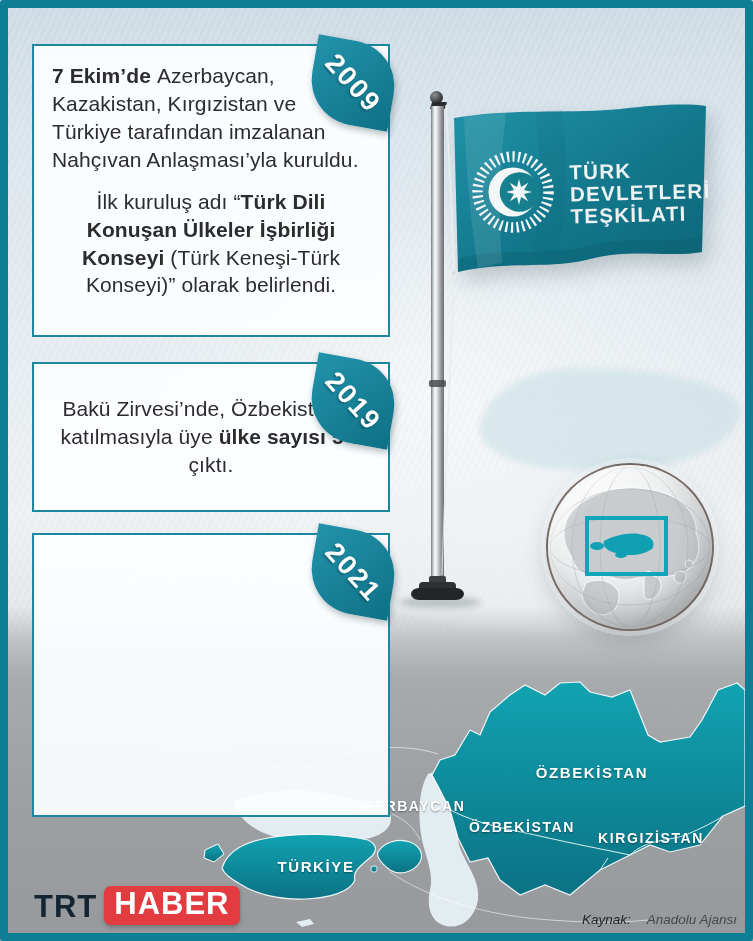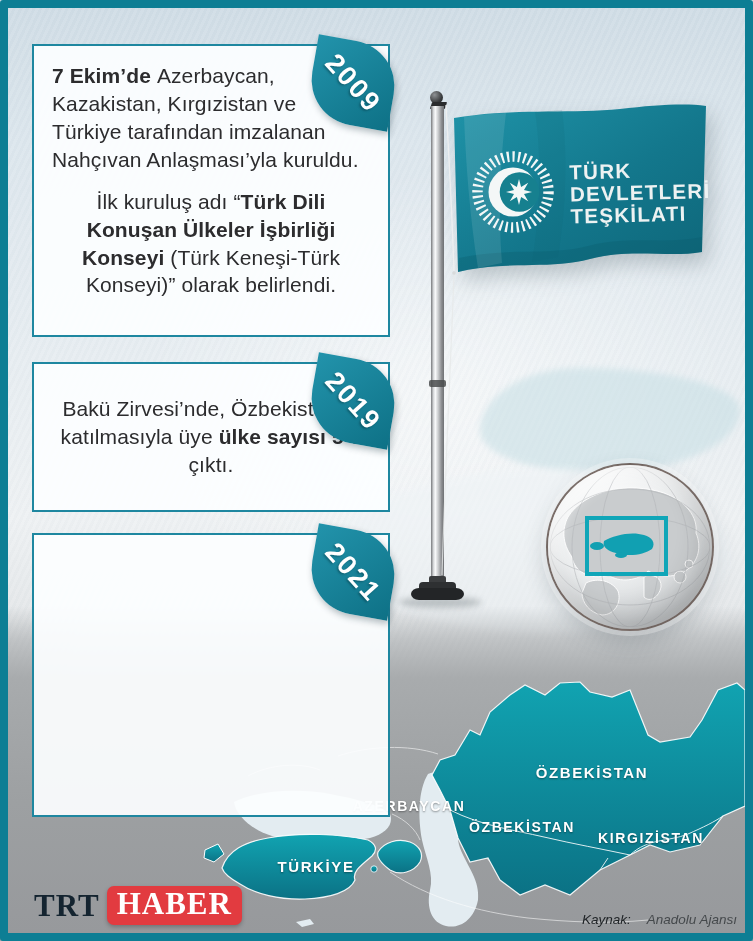--- a/index.html
+++ b/index.html
@@ -67,21 +67,21 @@
   .box2{top:362px;height:150px;display:flex;flex-direction:column;justify-content:center;}
   .box3{top:533px;height:284px;}
   .badge{position:absolute;top:-5px;right:-7px;width:84px;height:84px;z-index:10;
     background:linear-gradient(135deg,#2293ab,#0e7186);border-radius:0 46px 0 46px;
     transform:rotate(10deg);display:flex;align-items:center;justify-content:center;
     box-shadow:2px 3px 7px rgba(0,30,40,.3);}
   .badge span{transform:rotate(38deg);font-weight:700;font-size:27px;color:#fff;letter-spacing:2px;
     text-shadow:0 2px 2px rgba(0,40,50,.35);}
 
   
-  .logo{position:absolute;left:34px;top:886px;z-index:11;display:flex;align-items:center;font-family:Liberation Serif, serif;}
+  .logo{position:absolute;left:34px;top:886px;z-index:11;display:flex;align-items:flex-end;}
   .logo .trt{font-size:31px;font-weight:800;color:#142430;letter-spacing:1px;}
   .logo .haber{margin-left:7px;background:#e23b40;color:#fff;font-size:31px;font-weight:800;
     letter-spacing:1px;padding:0 10px 3px;border-radius:7px;box-shadow:0 2px 4px rgba(0,0,0,.25);}
   .source{position:absolute;right:16px;top:912px;z-index:11;font-size:13.5px;font-style:italic;color:#45494c;}
   .source .k{font-weight:400;color:#1e2225;margin-right:16px;}
 
   .frame{position:absolute;inset:0;border:8px solid #0d7e94;border-radius:3px;z-index:20;pointer-events:none;}
 </style>
 </head>
 <body>

